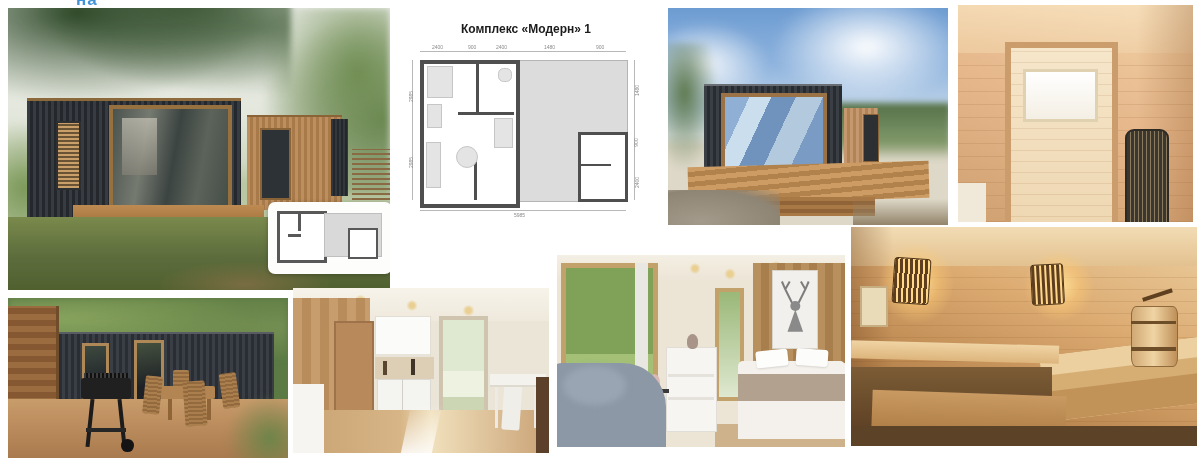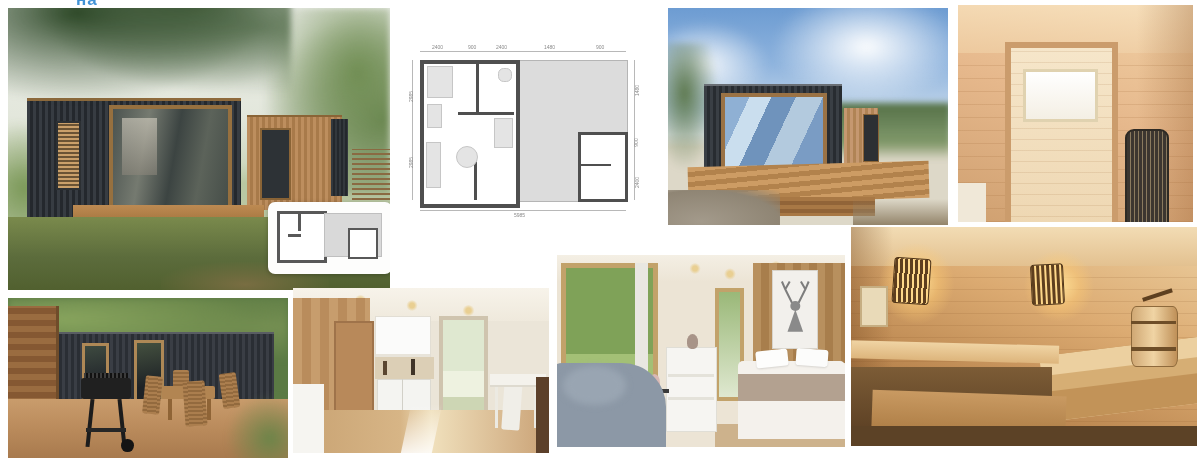--- a/index.html
+++ b/index.html
@@ -212,20 +212,21 @@
     <div class="inset-card">
       <div class="l mini-rooms"></div>
       <div class="l mini-deck"></div>
       <div class="l mini-room2"></div>
       <div class="l mini-wall1"></div>
       <div class="l mini-wall2"></div>
     </div>
   </div>
 
   <div id="planwrap">
+    <div class="plan-title">Комплекс «Модерн» 1</div>
     <div class="plan">
       <div class="l pl-deck"></div>
       <div class="l pl-rooms"></div>
       <div class="l pl-room2"></div>
       <div class="l pl-wallA"></div>
       <div class="l pl-wallB"></div>
       <div class="l pl-wallC"></div>
       <div class="l pl-wallD"></div>
       <div class="l fur pl-bed"></div>
       <div class="l fur pl-ward"></div>

